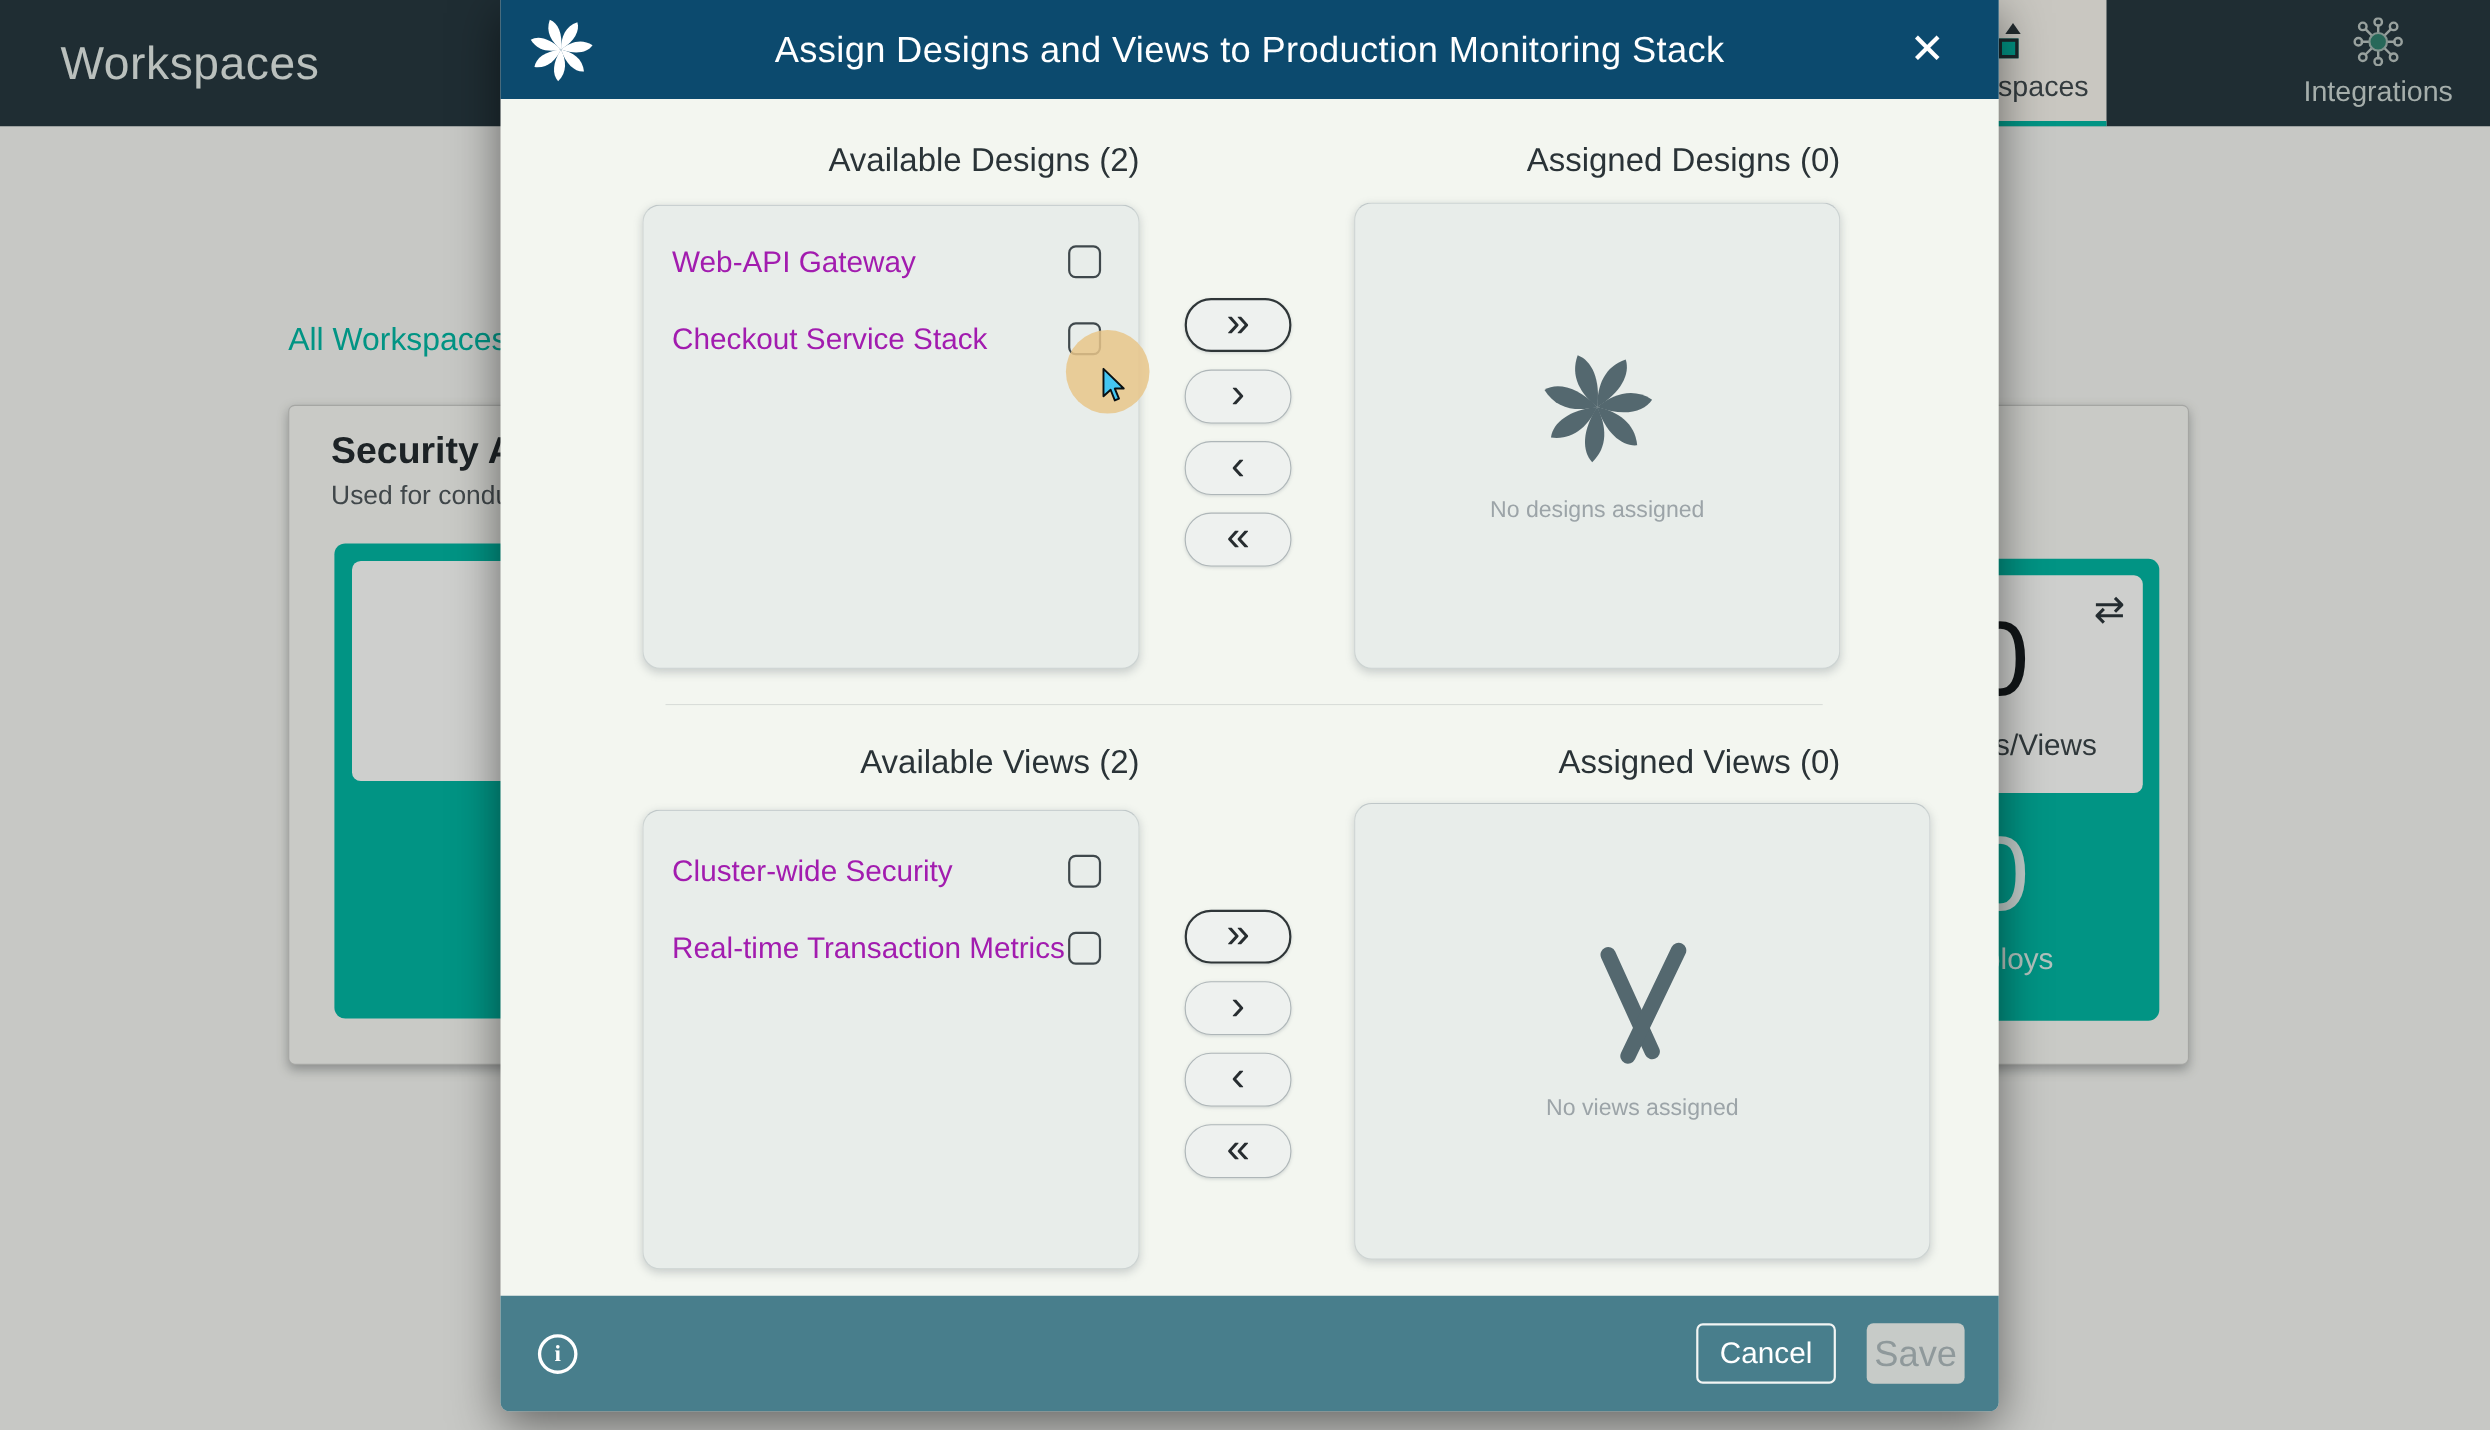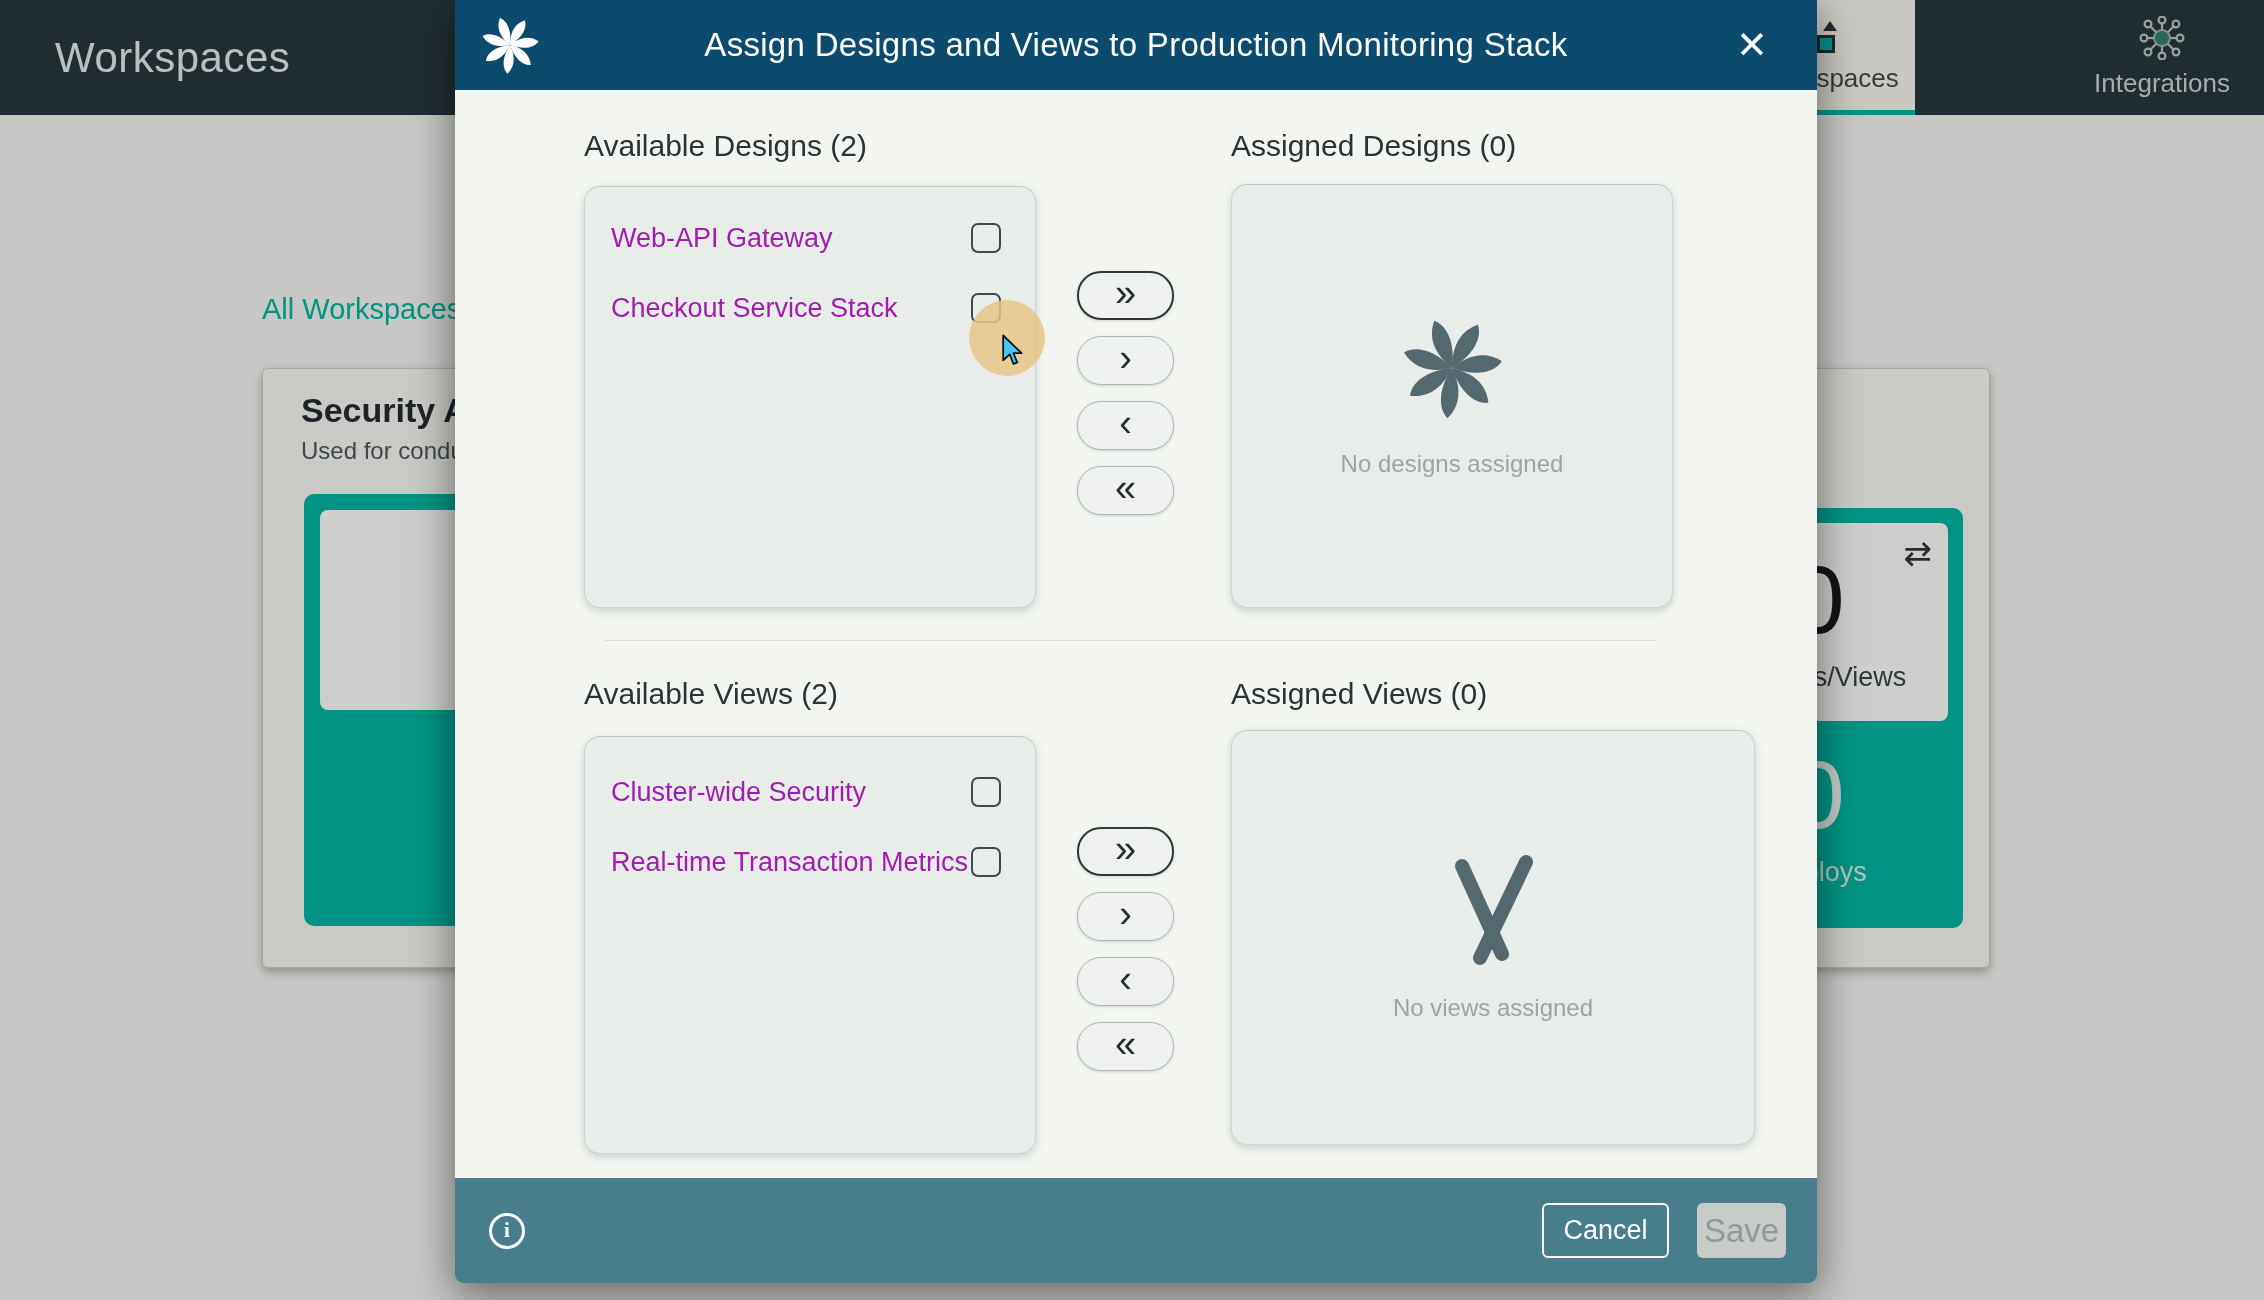--- a/index.html
+++ b/index.html
@@ -59,41 +59,41 @@
   #modal { position:absolute; left:455px; top:0; width:1362px; height:1283px;
            background:#F3F6F0; border-radius:0 0 8px 8px;
            box-shadow:0 12px 44px rgba(0,0,0,.5); }
   #modal-header { position:absolute; left:0; top:0; width:100%; height:90px; background:#0c4a6e;
                   display:flex; align-items:center; }
   #modal-logo { position:absolute; left:24px; top:14px; width:62px; height:62px; }
   #modal-title { width:100%; text-align:center; font-size:33px; color:#FFFFFF; letter-spacing:.3px; }
   #modal-close { position:absolute; right:47px; top:28px; width:36px; height:36px; cursor:pointer;
                  color:#FFFFFF; font-size:38px; line-height:34px; text-align:center; }
 
-  .sec-title { position:absolute; height:38px; text-align:left; font-size:30px; color:#2A3337; }
+  .sec-title { position:absolute; height:38px; text-align:right; font-size:30px; color:#2A3337; }
   #t-avail-designs   { left:129px; top:129px; width:452px; }
   #t-assign-designs  { left:776px; top:129px; width:442px; }
   #t-avail-views     { left:129px; top:677px; width:452px; }
   #t-assign-views    { left:776px; top:677px; width:442px; }
 
   .panel { position:absolute; background:#E8EDEA; border:1px solid #CCD3D2; border-top-color:#BFC7C8;
            border-radius:16px; box-shadow:0 3px 8px rgba(110,120,125,.30); }
   #panel-designs-avail { left:129px; top:186px; width:452px; height:422px; padding-top:16px; }
   #panel-designs-assigned { left:776px; top:184px; width:442px; height:424px; }
   #panel-views-avail { left:129px; top:736px; width:452px; height:418px; padding-top:20px; }
   #panel-views-assigned { left:776px; top:730px; width:524px; height:415px; }
 
   .list-row { height:70px; display:flex; align-items:center; justify-content:space-between;
               padding:0 34px 0 26px; }
   .list-row .item-label { font-size:27px; color:#a21caf; }
   .check { width:30px; height:30px; border:2px solid #3F484C; border-radius:7px; background:transparent; }
 
   .empty-state { width:100%; height:100%; display:flex; flex-direction:column;
                  align-items:center; justify-content:center; }
-  .empty-state .empty-text { font-size:24px; color:#9CA4A8; margin-top:28px; }
+  .empty-state .empty-text { font-size:21px; color:#9CA4A8; margin-top:28px; }
 
   .transfer-col { position:absolute; left:622px; width:97px; display:flex; flex-direction:column; gap:16px; }
   #transfer-designs { top:271px; }
   #transfer-views   { top:827px; }
   .transfer-btn { width:97px; height:49px; border-radius:24px; background:#EEF1EF;
                   border:1.6px solid #AEB6B8; display:flex; align-items:center; justify-content:center;
                   cursor:pointer; box-shadow:0 1px 3px rgba(120,130,135,.3); }
   .transfer-btn.primary { border:2px solid #2F3638; }
   .transfer-btn .glyph { font-size:38px; color:#272D30; line-height:1; transform:translateY(-3px); }
 

